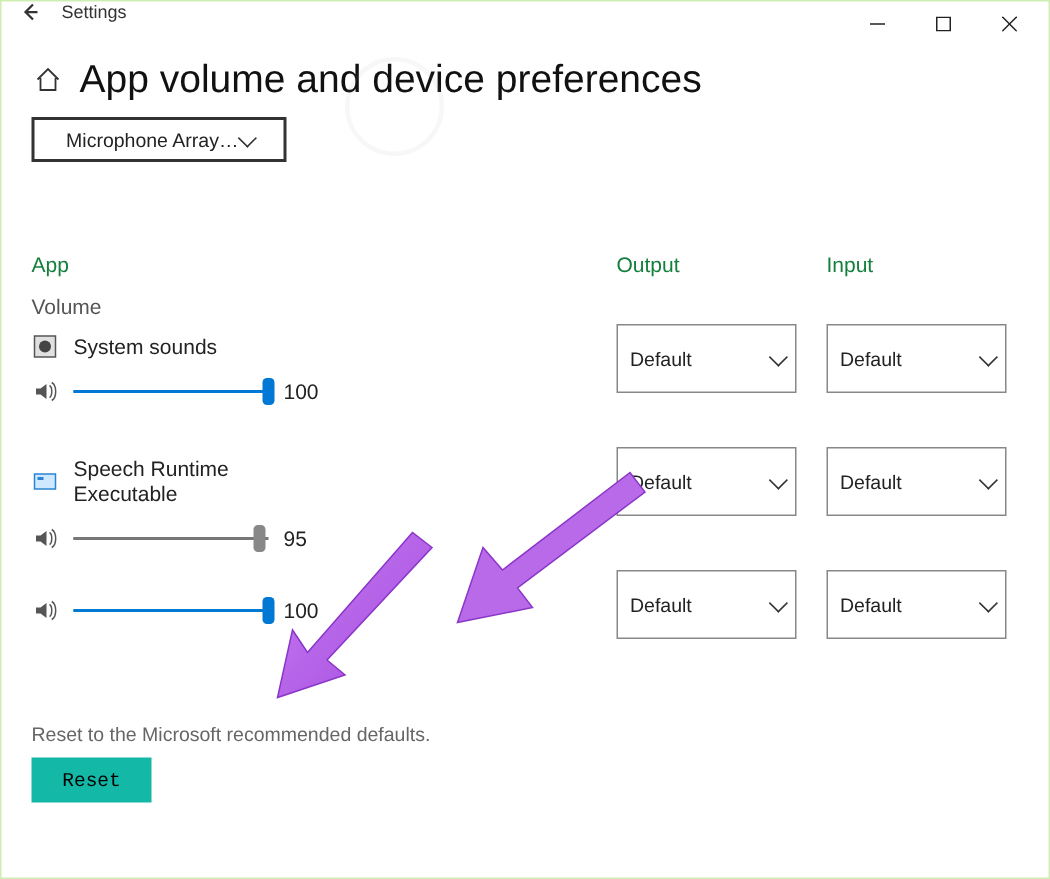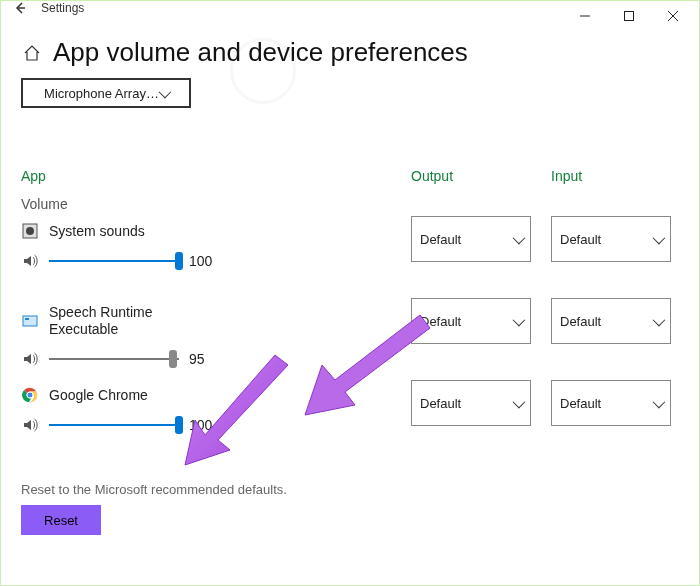--- a/index.html
+++ b/index.html
@@ -187,24 +187,24 @@
 
   .reset-text {
     margin-top: 24px;
     font-size: 13px;
     color: #666;
   }
   .reset-btn {
     margin-top: 8px;
     width: 80px;
     height: 30px;
-    background: #8b5cf6;
+    background: #14b8a6;
     border: none;
     font-size: 13px;
-    font-family: Liberation Sans, sans-serif;
+    font-family: Liberation Mono, monospace;
     text-align: center;
   }
 
   
   .watermark {
     position: absolute;
     left: 230px;
     top: 38px;
     width: 60px;
     height: 60px;
@@ -346,33 +346,20 @@
       </div>
     </div>
     <div class="select-wrap">
       <div class="select">
         <span>Default</span>
         <span class="chev-down"></span>
       </div>
     </div>
 
     <div class="app-block">
-      <div class="app-row">
-        <div class="app-icon">
-          <svg width="16" height="16" viewBox="0 0 16 16">
-            <circle cx="8" cy="8" r="7" fill="#fff" stroke="#ccc"></circle>
-            <path d="M8 1a7 7 0 0 1 6 3.5H8A3.5 3.5 0 0 0 5 6.2L2.3 2.9A7 7 0 0 1 8 1z" fill="#db4437"></path>
-            <path d="M14 4.5A7 7 0 0 1 9.3 14.9l2.5-4.3A3.5 3.5 0 0 0 11.5 8 3.5 3.5 0 0 0 8 4.5h6z" fill="#ffcd40"></path>
-            <path d="M2.3 2.9 5 6.2A3.5 3.5 0 0 0 8 11.5c.5 0 1-.1 1.4-.3L6.9 15A7 7 0 0 1 2.3 2.9z" fill="#0f9d58"></path>
-            <circle cx="8" cy="8" r="3" fill="#4285f4"></circle>
-              <circle cx="8" cy="8" r="3" fill="none" stroke="#fff" stroke-width="1"></circle>
-          </svg>
-        </div>
-        <span>Google Chrome</span>
-      </div>
       <div class="slider-row">
         <div class="speaker-icon">
           <svg width="16" height="16" viewBox="0 0 16 16">
               <path d="M2 6v4h3l4 3V3L5 6H2z" fill="#555"></path>
               <path d="M11 4c2 1 2 7 0 8M12.5 2c3.5 2 3.5 10 0 12" stroke="#555" fill="none" stroke-width="1"></path>
             </svg>
         </div>
         <div class="slider">
           <div class="slider-track"></div>
           <div class="slider-fill" style="width:100%"></div>

